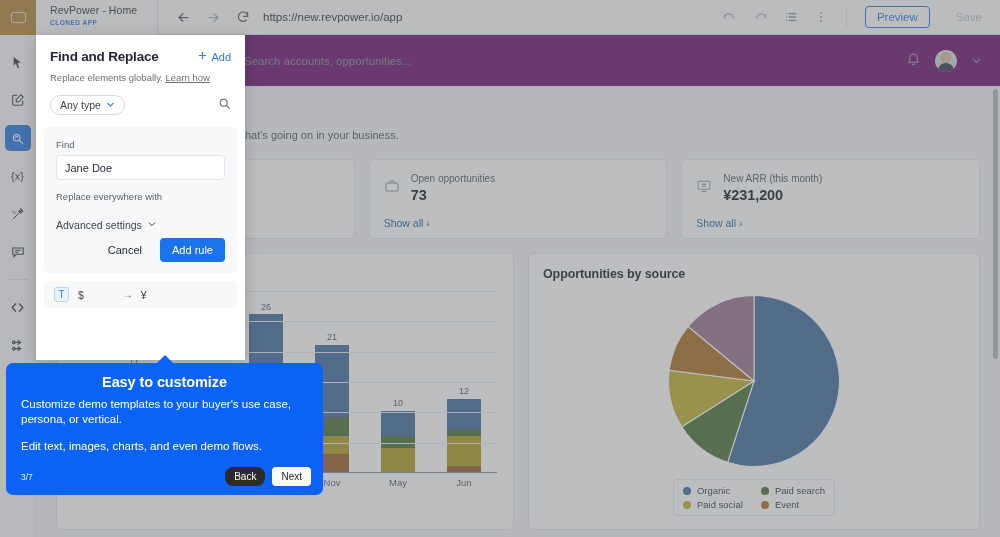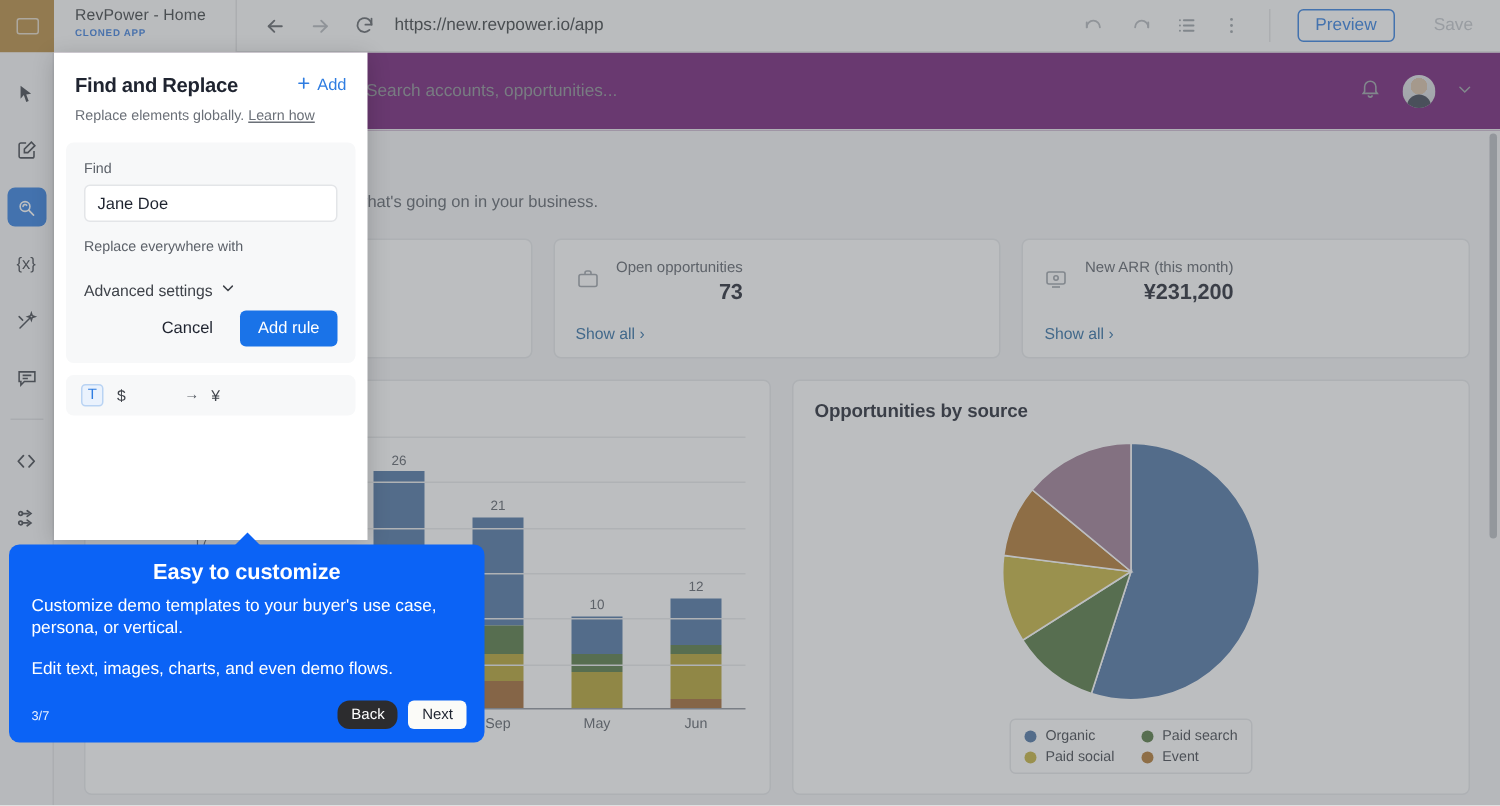--- a/index.html
+++ b/index.html
@@ -86,21 +86,21 @@
   .pagesub { font-size: 11px; color: #5c6169; margin-top: 7px; }
 
   .statrow { display: flex; gap: 14px; margin-top: 18px; }
   .statcard {
     flex: 1; background: #fff; border: 1px solid #e7e8eb; border-radius: 5px;
     padding: 13px 14px 10px 14px; height: 80px; position: relative;
   }
   .statcard .row { display: flex; gap: 11px; }
   .statcard .cicon { color: #9ba1a8; flex: 0 0 auto; padding-top: 5px; }
   .statlabel { font-size: 10px; color: #5c6169; }
-  .statvalue { font-size: 14.5px; color: #1f2430; font-weight: bold; margin-top: 3px; letter-spacing: -.1px; text-align: right; }
+  .statvalue { font-size: 14.5px; color: #1f2430; font-weight: bold; margin-top: 3px; letter-spacing: -.1px; }
   .statlink { font-size: 10.5px; color: #2d6ca3; position: absolute; left: 14px; bottom: 9px; }
 
   .chartrow { display: flex; gap: 14px; margin-top: 14px; }
   .chartcard {
     background: #fff; border: 1px solid #e7e8eb; border-radius: 5px; padding: 13px 14px;
   }
   .chartcard.wide { flex: 0 0 458px; }
   .chartcard.narrow { flex: 1; }
   .charttitle { font-size: 12.5px; color: #1f2430; font-weight: bold; letter-spacing: -.1px; }
 
@@ -458,21 +458,21 @@
                   <div class="gline" style="top: 121.333px;"></div>
                   <div class="gline" style="top: 91px;"></div>
                   <div class="gline" style="top: 60.6667px;"></div>
                   <div class="gline" style="top: 30.3333px;"></div>
                   <div class="gline" style="top: 0px;"></div>
                 </div>
               <div class="xlabels" id="xlabels">
                   <div class="xlab">Jan</div>
                   <div class="xlab">Feb</div>
                   <div class="xlab">Mar</div>
-                  <div class="xlab">Sep</div>
+                  <div class="xlab">Nov</div>
                   <div class="xlab">May</div>
                   <div class="xlab">Jun</div>
                 </div>
             </div>
           </div>
 
           <div class="chartcard narrow">
             <div class="charttitle">Opportunities by source</div>
             <div class="pieWrap">
               <svg id="pie" width="180" height="180" viewBox="0 0 200 200">
@@ -524,20 +524,36 @@
           </span>
           <span>Add</span>
         </div>
       </div>
       <div class="fr-sub">
         <span>Replace elements globally.</span>
         <a href="#">Learn how</a>
       </div>
     </div>
 
+    <div class="fr-filterrow">
+      <div class="chip">
+        <span>Any type</span>
+        <span>
+          <svg width="9" height="9" viewBox="0 0 24 24" fill="none" stroke="#2f7de1" stroke-width="3" stroke-linecap="round">
+              <polyline points="5 9 12 16 19 9"></polyline>
+            </svg>
+        </span>
+      </div>
+      <div class="fr-searchico">
+        <svg width="13" height="13" viewBox="0 0 24 24" fill="none" stroke="#5c6169" stroke-width="1.9" stroke-linecap="round">
+            <circle cx="10.5" cy="10.5" r="6.5"></circle>
+            <line x1="15.5" y1="15.5" x2="21" y2="21"></line>
+          </svg>
+      </div>
+    </div>
 
     <div class="fr-card">
       <div class="fld-label">Find</div>
       <div class="fld-input">Jane Doe</div>
 
       <div class="fld-label" style="margin-top:11px;">Replace everywhere with</div>
 
       <div class="adv">
         <span>Advanced settings</span>
         <span>

